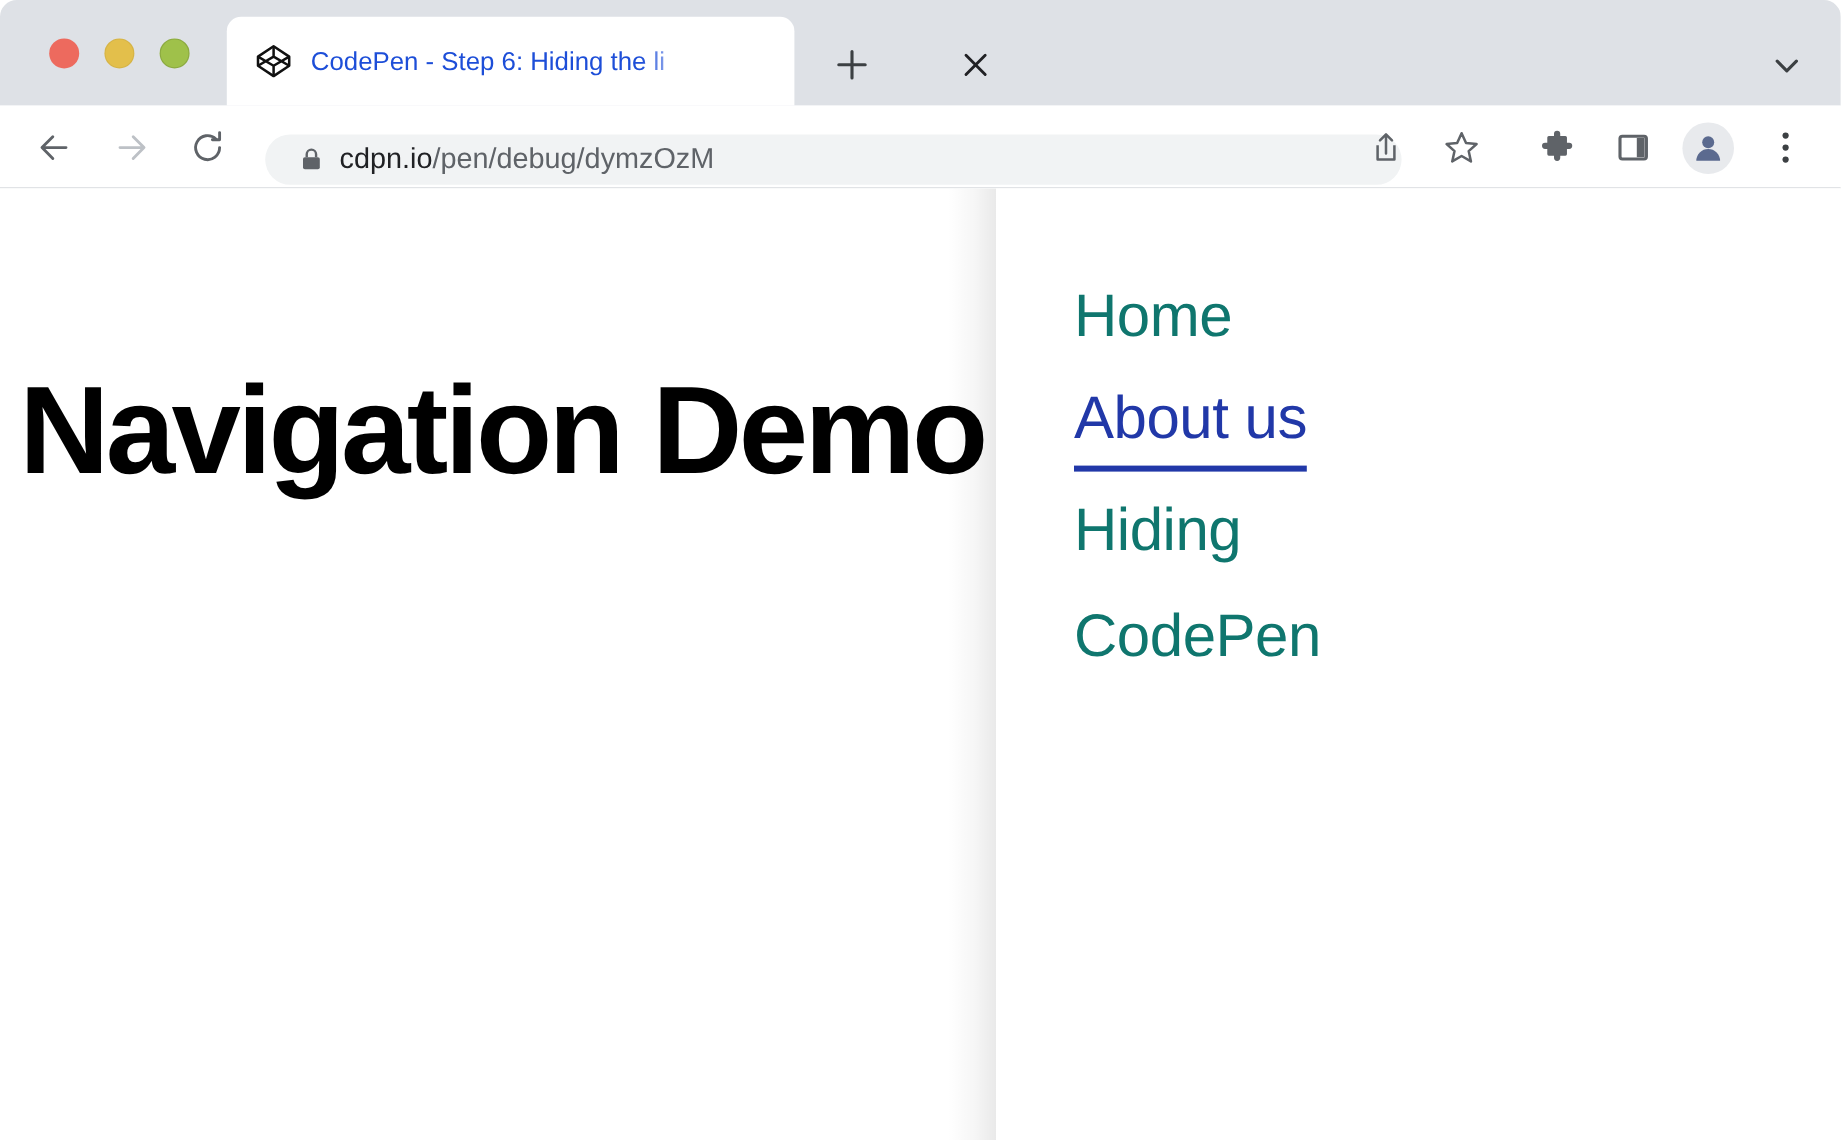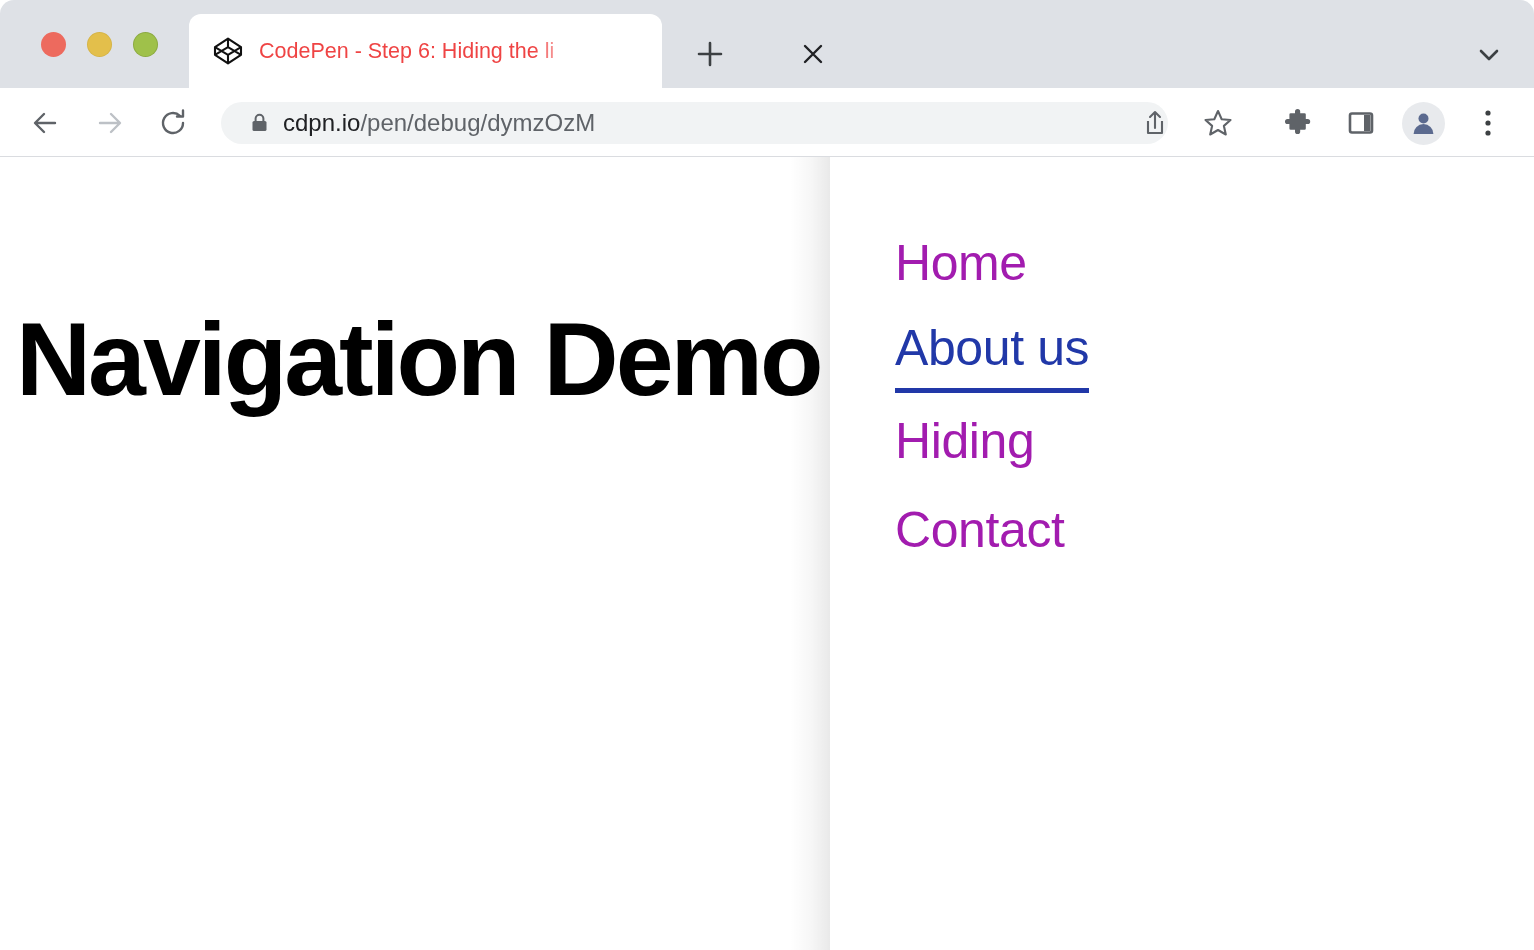--- a/index.html
+++ b/index.html
@@ -64,21 +64,21 @@
     left: 23px; top: 21px;
     width: 32px; height: 32px;
   }
   #tab-title {
     position: absolute;
     left: 70px; top: 0;
     height: 74px;
     line-height: 74px;
     width: 320px;
     font-size: 21.5px;
-    color: #ef4444;
+    color: #1d4ed8;
     white-space: nowrap;
     overflow: hidden;
     -webkit-mask-image: linear-gradient(to right, #000 86%, rgba(0,0,0,0) 100%);
     mask-image: linear-gradient(to right, #000 86%, rgba(0,0,0,0) 100%);
   }
   #tab-close {
     position: absolute;
     left: 612px; top: 28px;
     width: 24px; height: 24px;
   }
@@ -109,21 +109,21 @@
     position: absolute;
     top: 18px;
     width: 34px; height: 34px;
   }
   #back-button    { left: 28px; }
   #forward-button { left: 93px; }
   #reload-button  { left: 156px; }
 
   #omnibox {
     position: absolute;
-    left: 221px; top: 14px;
+    left: 221px; top: 24px;
     width: 947px; height: 42px;
     background: #f1f3f4;
     border-radius: 21px;
     display: flex;
     align-items: center;
   }
   #lock-icon {
     position: absolute;
     left: 29px; top: 11px;
     width: 19px; height: 20px;
@@ -203,21 +203,21 @@
     top: 62px;
     list-style: none;
     margin: 0;
     padding: 0;
   }
   #nav-list li { margin: 0; padding: 0; }
   .nav-link {
     display: inline-block;
     font-size: 50px;
     line-height: 89px;
-    color: #a21caf;
+    color: #0f766e;
     text-decoration: none;
     letter-spacing: -0.4px;
     white-space: nowrap;
     font-family: "Liberation Sans", sans-serif;
   }
   .nav-link.active {
     color: #2138a8;
     border-bottom: 5px solid #2138a8;
     line-height: 80px;
     margin-bottom: 4px;
@@ -352,18 +352,18 @@
         <li>
           <a class="nav-link" href="#">Home</a>
         </li>
         <li>
           <a class="nav-link active" href="#">About us</a>
         </li>
         <li>
           <a class="nav-link" href="#">Hiding</a>
         </li>
         <li>
-          <a class="nav-link" href="#">Contact</a>
+          <a class="nav-link" href="#">CodePen</a>
         </li>
       </ul>
     </nav>
   </div>
 </div>
 
 </body></html>

